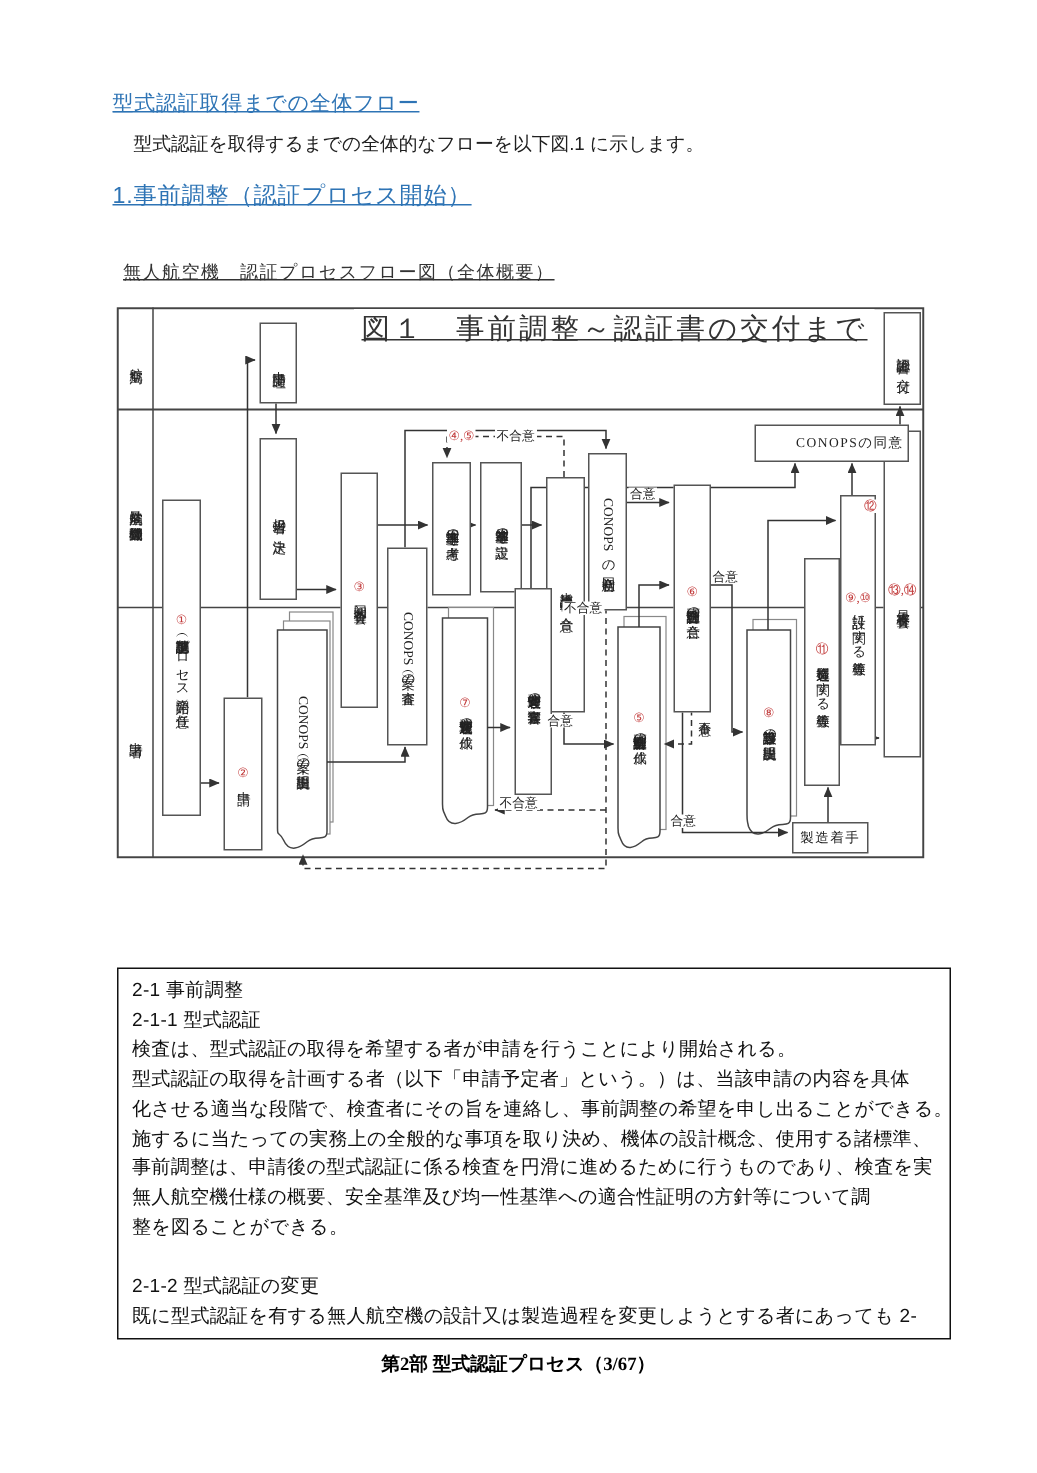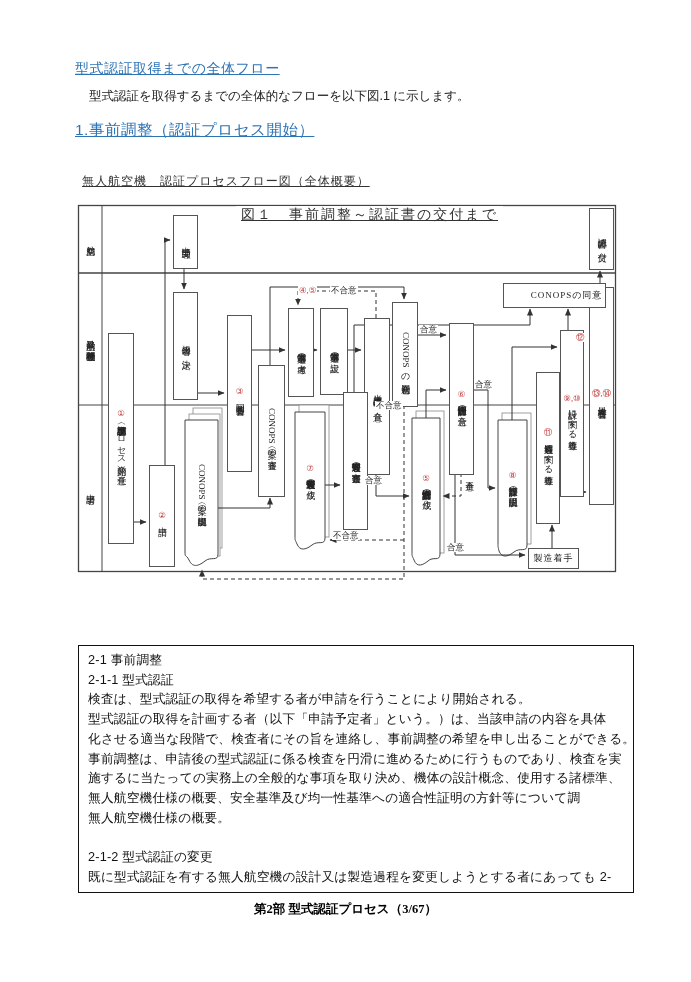--- a/index.html
+++ b/index.html
@@ -9,21 +9,21 @@
       text-decoration:underline;letter-spacing:.5px;}
   .intro{position:absolute;left:89px;top:88px;font-size:12.5px;color:#202020;}
   .h2{position:absolute;left:75px;top:120px;font-size:15.5px;color:#2E74B5;
       text-decoration:underline;letter-spacing:.5px;}
   .dg-caption{position:absolute;left:82px;top:173px;font-size:12px;color:#333;
       font-family:"Liberation Serif",serif;text-decoration:underline;letter-spacing:1px;}
   
   .dg{position:absolute;left:78px;top:205px;width:538px;height:380px;overflow:visible;}
   .dg svg{position:absolute;left:0;top:0;overflow:visible;}
   .dg-title{position:absolute;left:158px;top:1px;background:#fff;padding:0 5px;
-      font-family:"Liberation Serif",serif;font-size:14px;color:#333;
+      font-family:"Liberation Serif",serif;font-size:19px;color:#333;
       text-decoration:underline;letter-spacing:2px;white-space:nowrap;}
   .vbox,.vtext,.lane{position:absolute;writing-mode:vertical-rl;text-orientation:mixed;
       font-family:"Liberation Serif",serif;font-size:9px;line-height:1.05;color:#222;
       display:flex;align-items:center;justify-content:center;text-align:center;
       letter-spacing:1px;}
   .vbox{border:1px solid #555;background:#fff;}
   .vtext{background:transparent;}
   .lane{background:transparent;}
   .hbox{position:absolute;border:1px solid #555;background:#fff;
       font-family:"Liberation Serif",serif;font-size:9px;color:#222;
@@ -207,23 +207,23 @@
     <div class="slab" style="left:368px;top:338px;">合意</div>
     <div class="slab red" style="left:497px;top:128px;">⑫</div>
   </div>
 
   <div class="textbox">
     <div class="tline">2-1 事前調整</div>
     <div class="tline">2-1-1 型式認証</div>
     <div class="tline">検査は、型式認証の取得を希望する者が申請を行うことにより開始される。</div>
     <div class="tline">型式認証の取得を計画する者（以下「申請予定者」という。）は、当該申請の内容を具体</div>
     <div class="tline">化させる適当な段階で、検査者にその旨を連絡し、事前調整の希望を申し出ることができる。</div>
+    <div class="tline">施するに当たっての実務上の全般的な事項を取り決め、機体の設計概念、使用する諸標準、</div>
     <div class="tline">事前調整は、申請後の型式認証に係る検査を円滑に進めるために行うものであり、検査を実</div>
-    <div class="tline">施するに当たっての実務上の全般的な事項を取り決め、機体の設計概念、使用する諸標準、</div>
     <div class="tline">無人航空機仕様の概要、安全基準及び均一性基準への適合性証明の方針等について調</div>
-    <div class="tline">無人航空機仕様の概要。</div>
+    <div class="tline">整を図ることができる。</div>
     <div class="tline"></div>
     <div class="tline">2-1-2 型式認証の変更</div>
     <div class="tline">既に型式認証を有する無人航空機の設計又は製造過程を変更しようとする者にあっても 2-</div>
   </div>
 
   <div class="footer">第2部 型式認証プロセス（3/67）</div>
 </div>
 
 </body></html>

